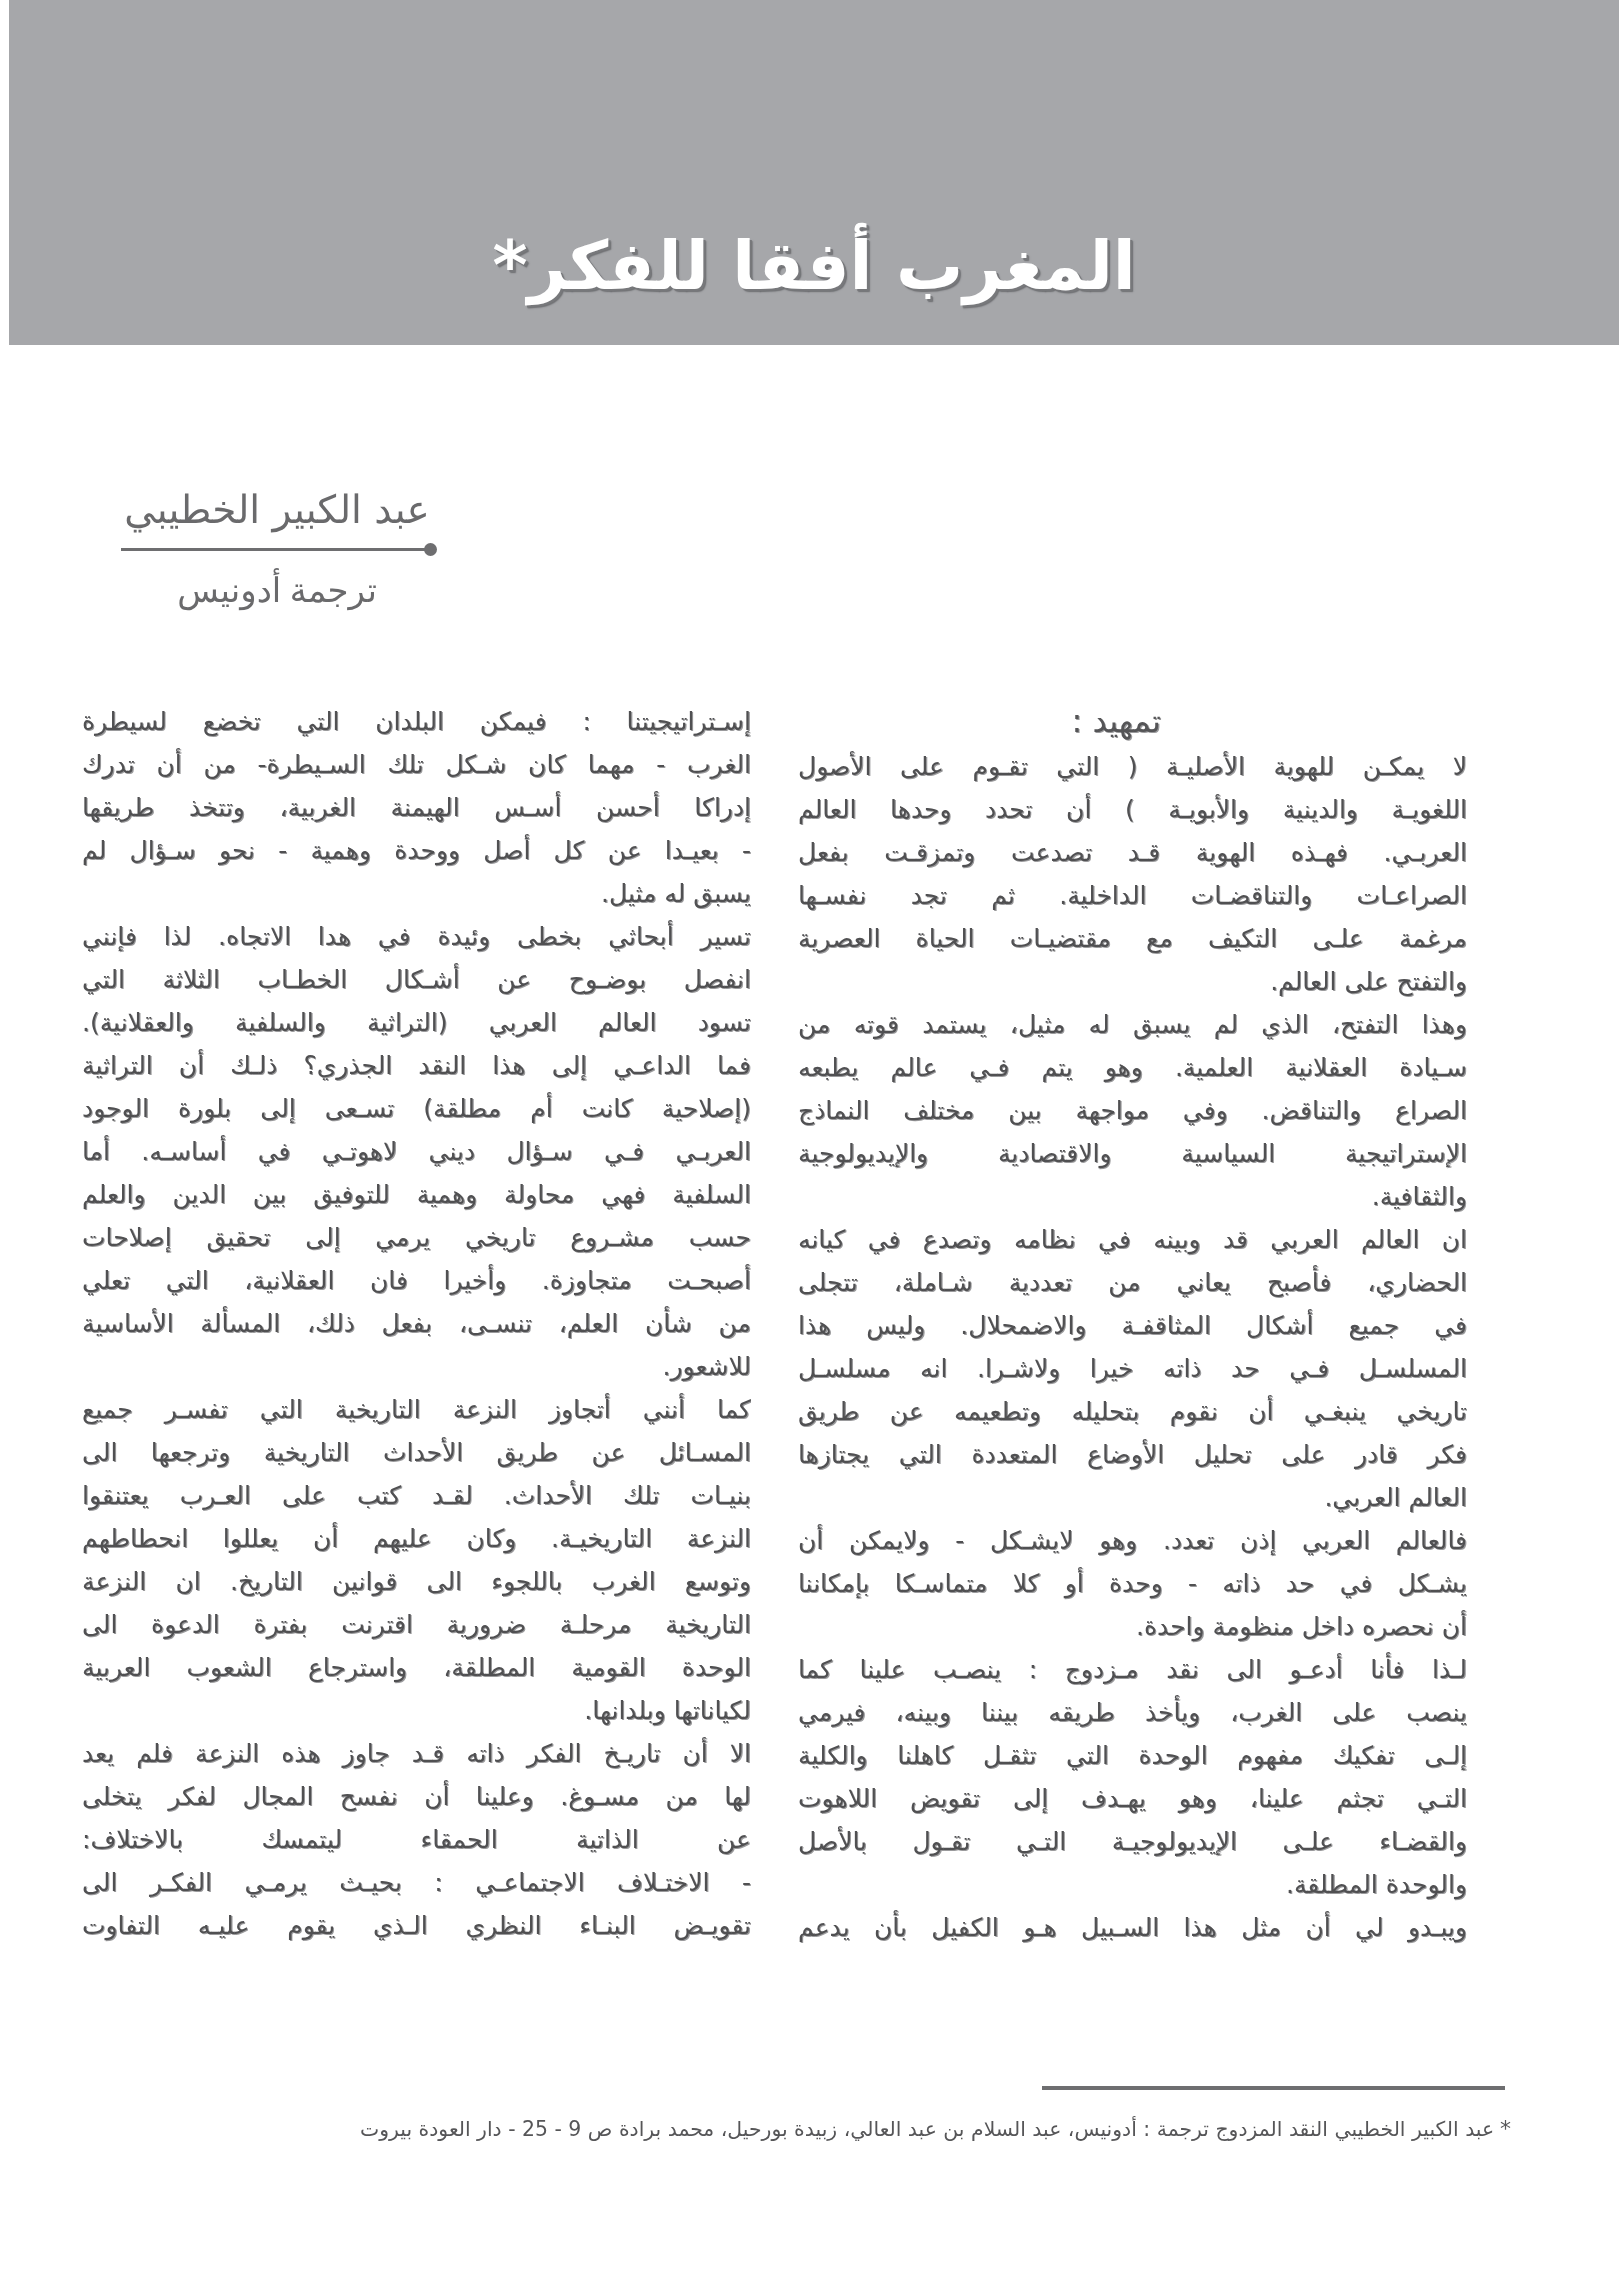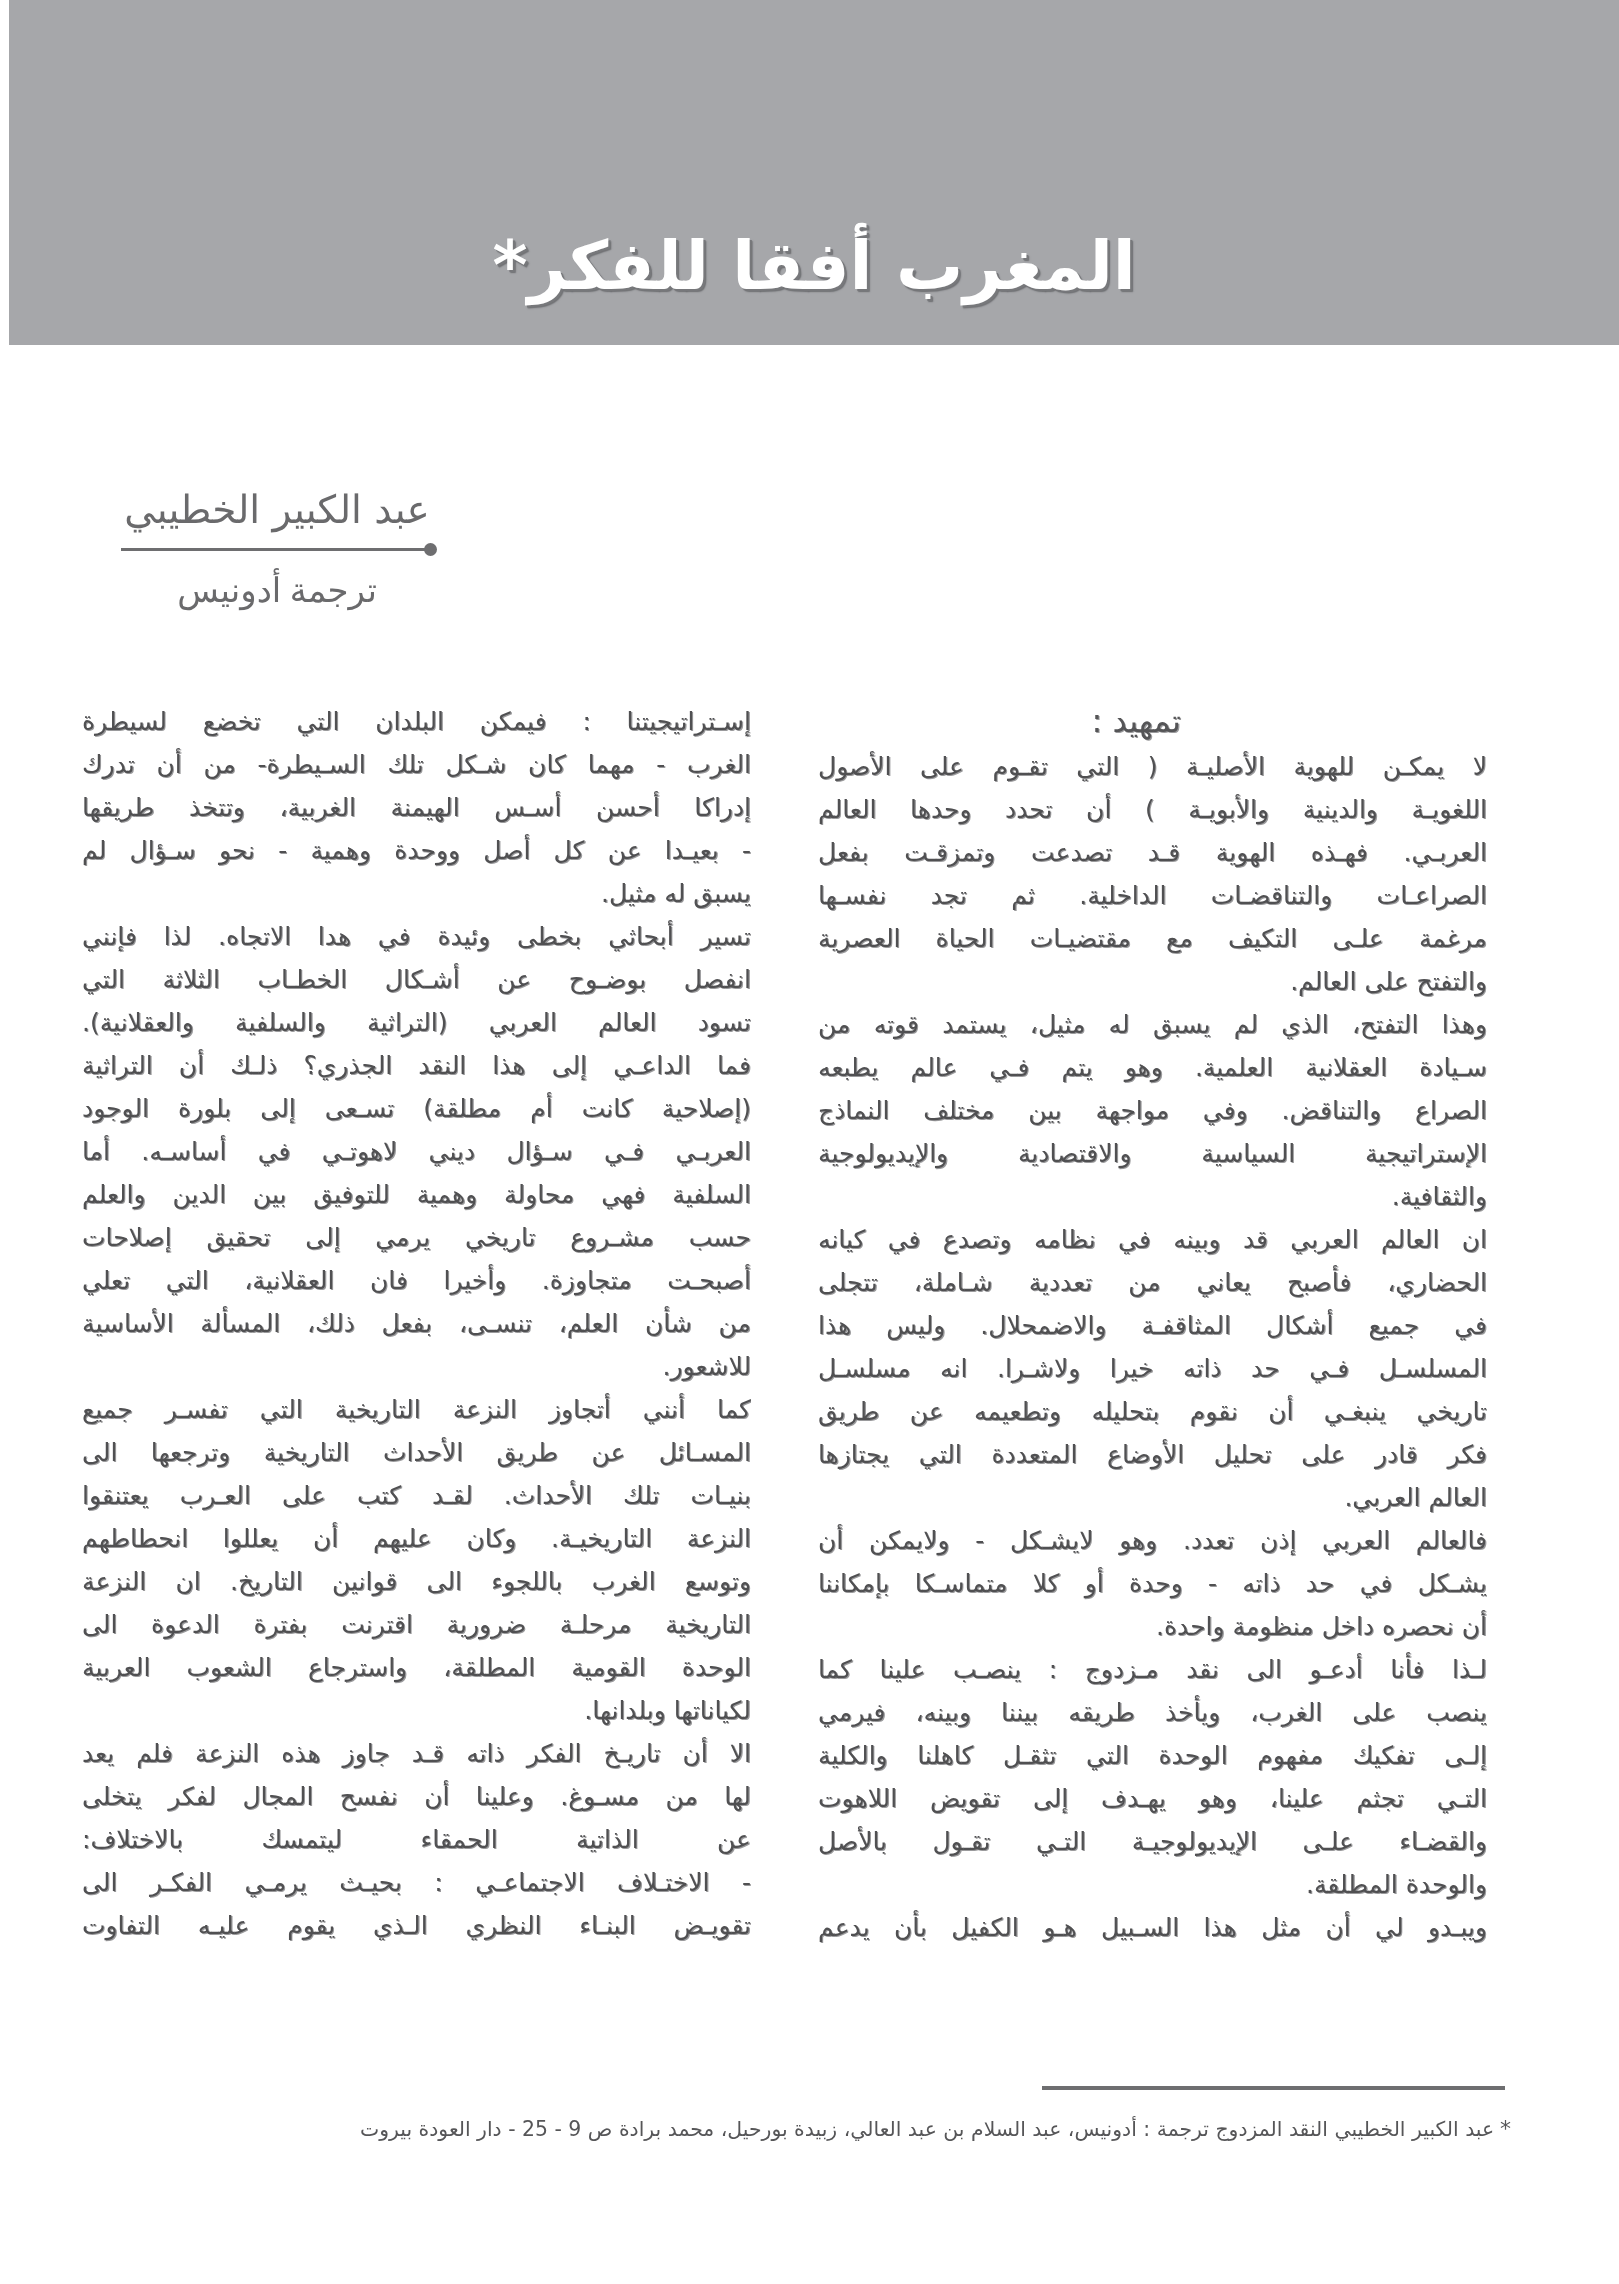--- a/index.html
+++ b/index.html
@@ -38,21 +38,21 @@
     font-family: Liberation Serif, serif; font-size: 34px; color: #6a6a6c;
     line-height: 58px; margin-top: 5.8px; white-space: nowrap;
   }
   .col {
     position: absolute; top: 655px; width: 669px;
     font-family: "DejaVu Sans", sans-serif; font-weight: normal;
     font-size: 25px; line-height: 43px; color: #505052;
     text-shadow: 1.1px 1.1px 0 #9a9a9c;
     direction: rtl; text-align: justify; text-align-last: right; margin-top: 36px;
   }
-  .col-right { left: 818px; }
+  .col-right { left: 798px; }
   .col-left  { left: 82px; }
   .col .line-row { display: block; white-space: nowrap; text-align: justify; text-align-last: justify; overflow: hidden; }
   .col .line-row.last { text-align-last: right; }
   .section-heading {
     display: block; text-align: right; padding-right: 306px;
     font-size: 32px; line-height: 47px; margin-top: 7.3px; margin-bottom: 0;
     color: #555557;
   }
   .footnote-rule {
     position: absolute; left: 1042px; top: 2086px; width: 463px; height: 3.6px; background: #6e6e70;

